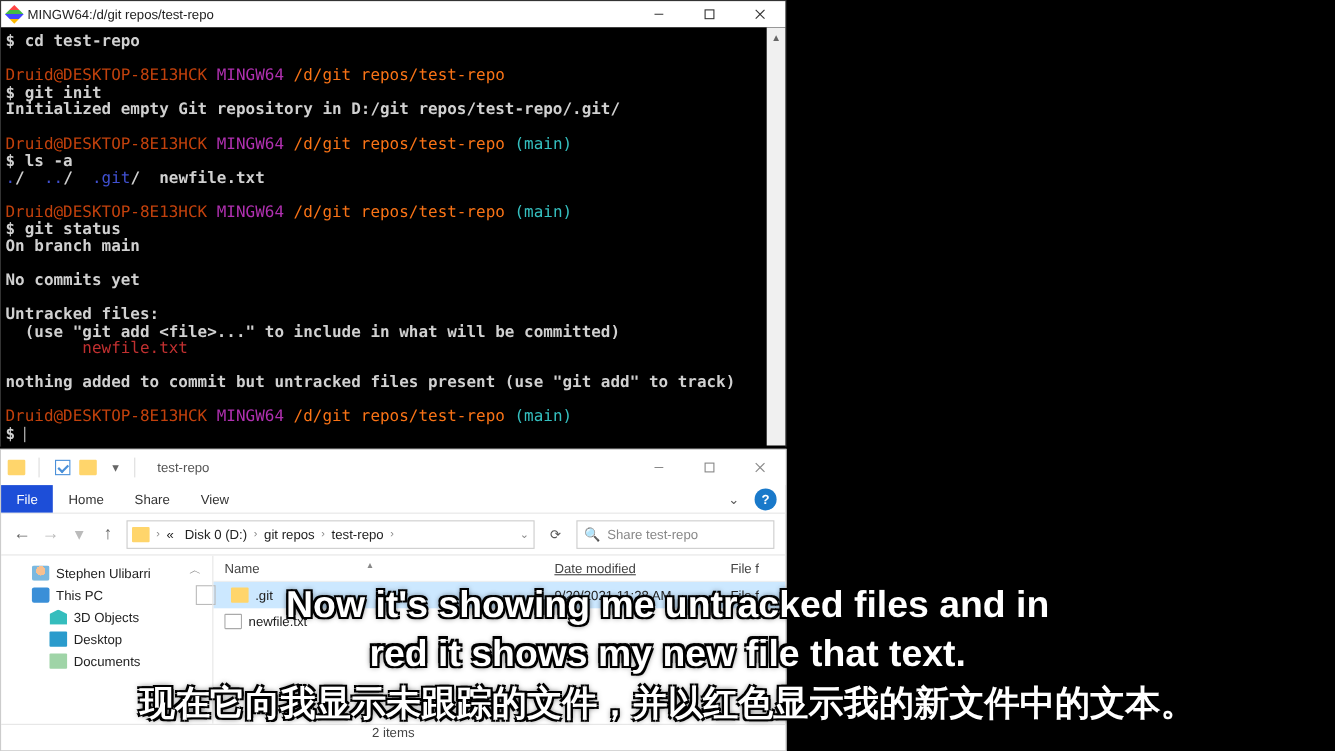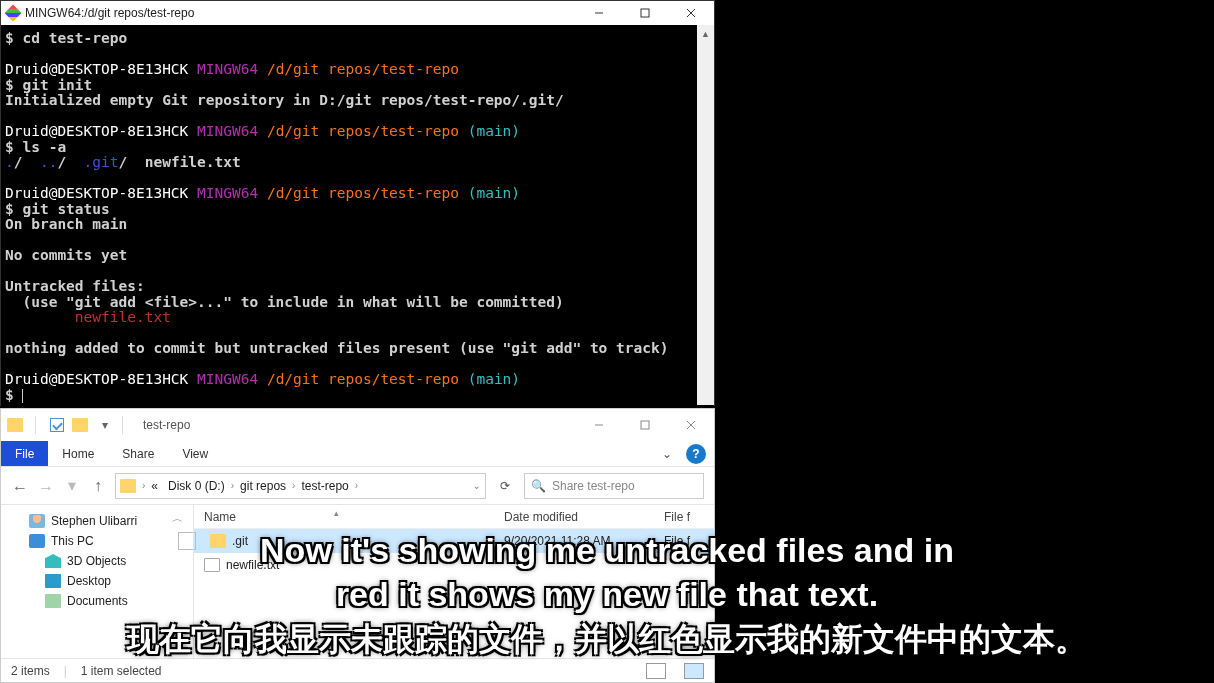--- a/index.html
+++ b/index.html
@@ -55,21 +55,21 @@
   }
   .term-scrollbar {
     position: absolute;
     right: 0; top: 24px; bottom: 0; width: 17px;
     background: #f0f0f0;
   }
   .term-scrollbar .arrow {
     height: 17px; display:flex;align-items:center;justify-content:center;
     color:#666; font-size:9px;
   }
-  .c-green { color: #ffffff; }
+  .c-green { color: #c2410c; }
   .c-purple { color: #b030b0; }
   .c-yellow { color: #f97316; text-align: right; }
   .c-cyan { color: #35c0c0; }
   .c-blue { color: #4050d0; }
   .c-red { color: #c03030; }
   .c-white { color: #d0d0d0; font-weight: bold; }
   .cursor { display:inline-block; width:1px; height:14px; background:#ccc; vertical-align:middle;}
 
   
   .explorer {
@@ -170,42 +170,42 @@
   .nav-chev{position:absolute;right:10px;top:6px;color:#888;font-size:11px;}
 
   .file-pane { flex:1; display:flex; flex-direction:column;}
   .col-headers{
     display:flex; height:24px; align-items:center;
     border-bottom:1px solid #eee;
     font-size:12px; color:#444;
   }
   .col-headers .col{padding-left:10px;}
   .col.name{width:300px;position:relative;}
-  .col.date{width:160px;}
+  .col.date{width:160px;text-decoration:underline;}
   .col.type{width:60px;}
   .sort-arrow{position:absolute;left:140px;top:-2px;font-size:9px;color:#888;}
   .file-list{flex:1;}
   .file-row{
     display:flex;align-items:center;height:24px;
     font-size:12px;
   }
   .file-row.selected{background:#cce8ff;}
   .file-row .cell{padding-left:10px;}
   .file-row .name-cell{width:300px;display:flex;align-items:center;gap:6px;}
   .file-row .date-cell{width:160px;}
   .file-row .type-cell{width:60px;}
   .row-icon{width:16px;height:14px;display:inline-block;}
   .row-icon.folder{background:#ffd56b;border-radius:1px;}
   .row-icon.txt{background:#fff;border:1px solid #aaa;border-radius:1px;position:relative;}
   .row-check{width:18px;height:18px;border:1px solid #bbb;margin-left:-26px;margin-right:8px;}
 
   .exp-status{
     height:24px;border-top:1px solid #e5e5e5;
     display:flex;align-items:center;padding:0 10px;
-    font-size:12px;color:#444;gap:14px;
+    font-size:12px;color:#444;gap:14px;flex-direction:column;
   }
   .exp-status .spacer{flex:1;}
   .view-btn{width:20px;height:16px;border:1px solid #999;margin-left:4px;}
 
   
   .subtitle{
     position:absolute;
     left:0;right:0;
     text-align:center;
     font-family: Arial, sans-serif;

